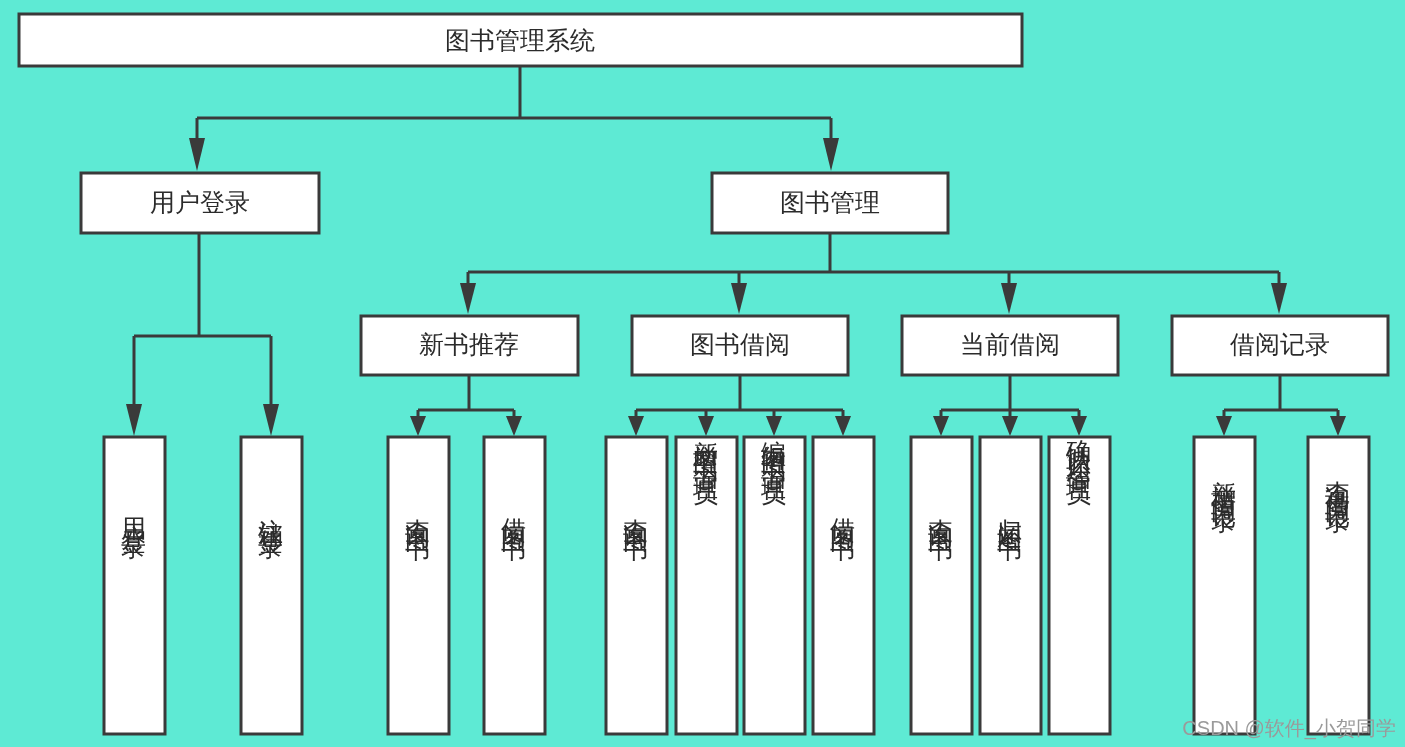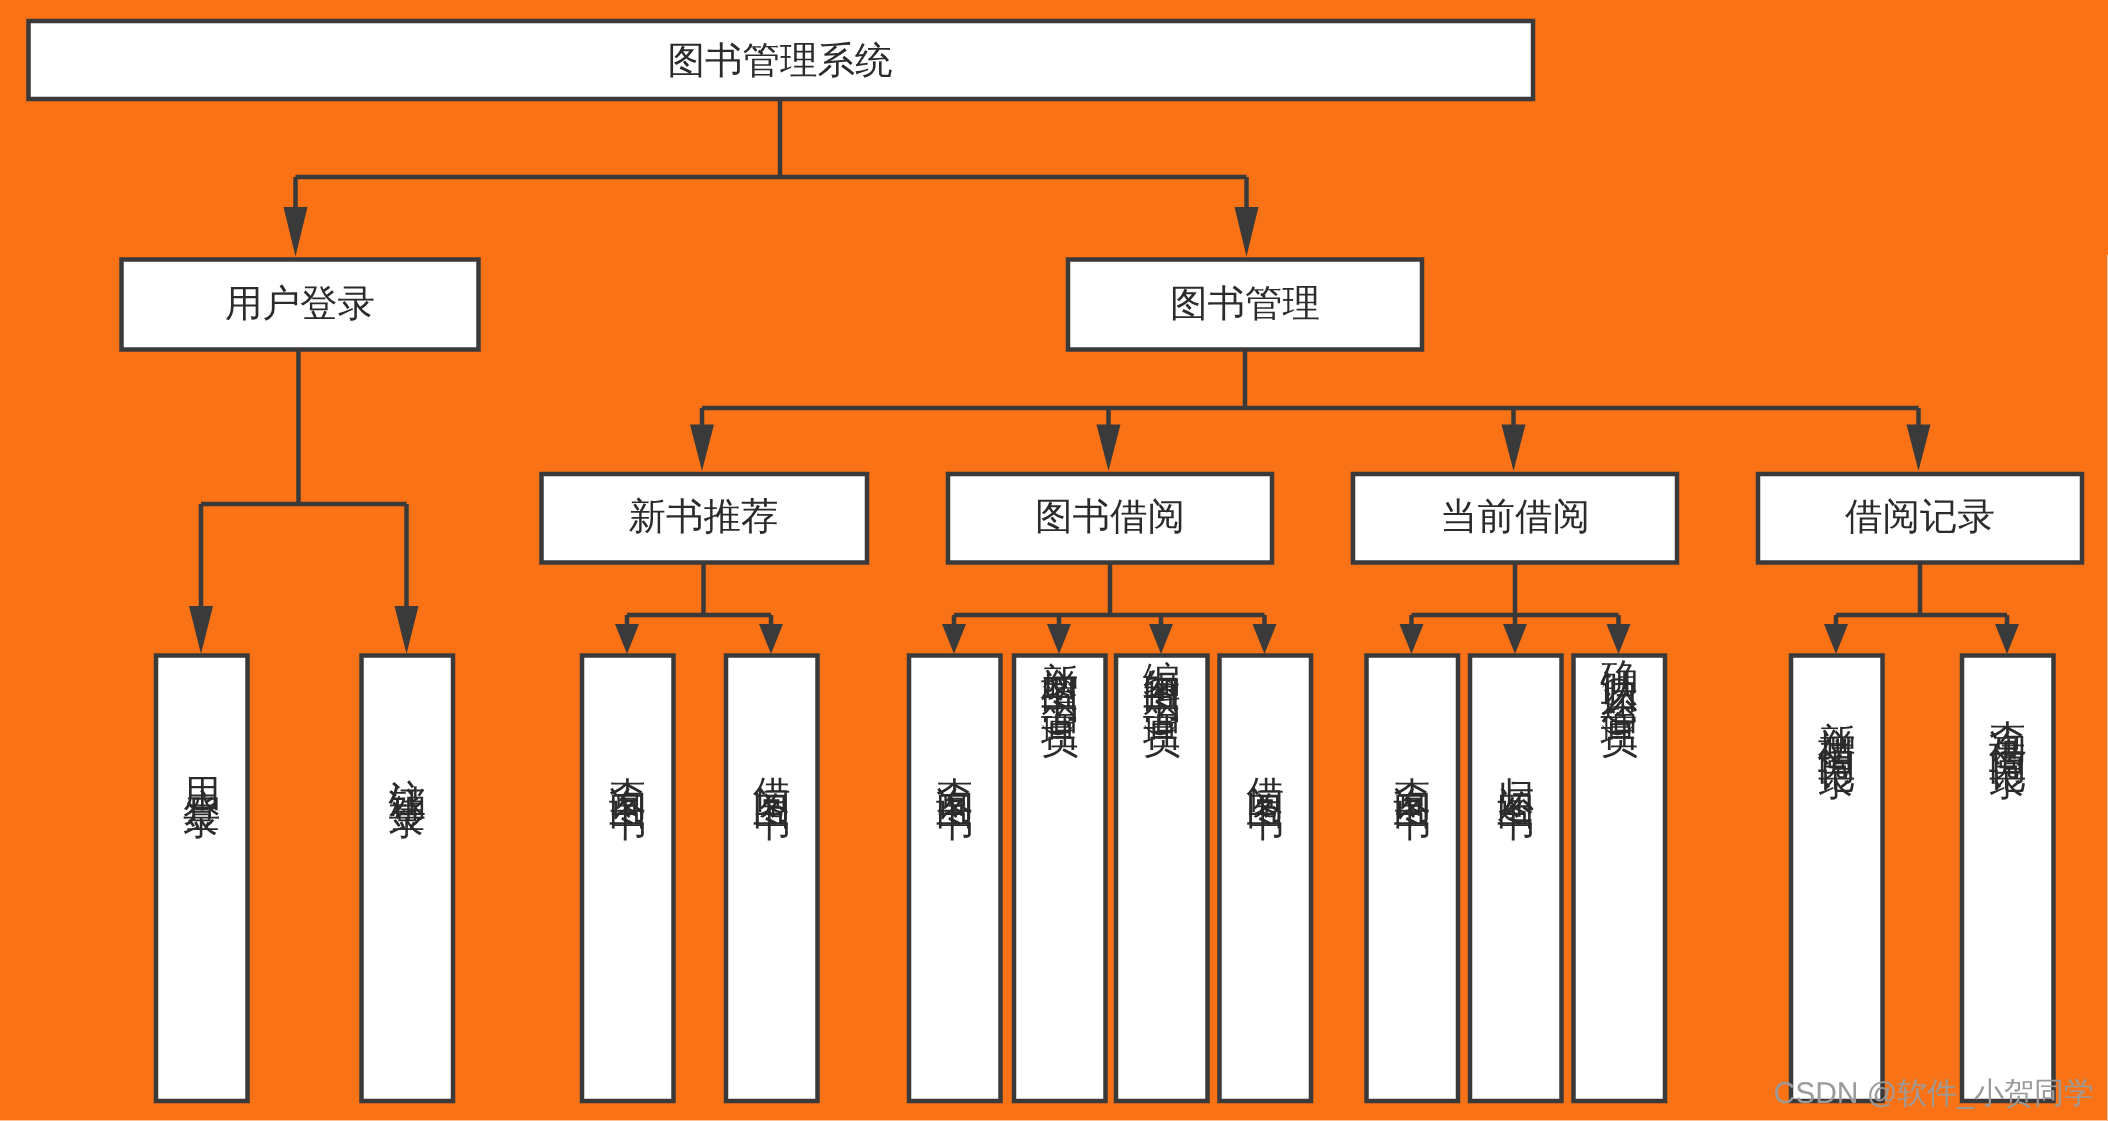--- a/index.html
+++ b/index.html
@@ -10,21 +10,21 @@
   body {
     width: 1405px;
     height: 747px;
     overflow: hidden;
     font-family: "Liberation Sans", "DejaVu Sans", sans-serif;
   }
   #diagram-root {
     position: relative;
     width: 1405px;
     height: 747px;
-    background: #f97316;
+    background: #5eead4;
   }
   svg.diagram-canvas {
     display: block;
     width: 1405px;
     height: 747px;
   }
   .node-box {
     fill: #ffffff;
     stroke: #3a3a3a;
     stroke-width: 3;

